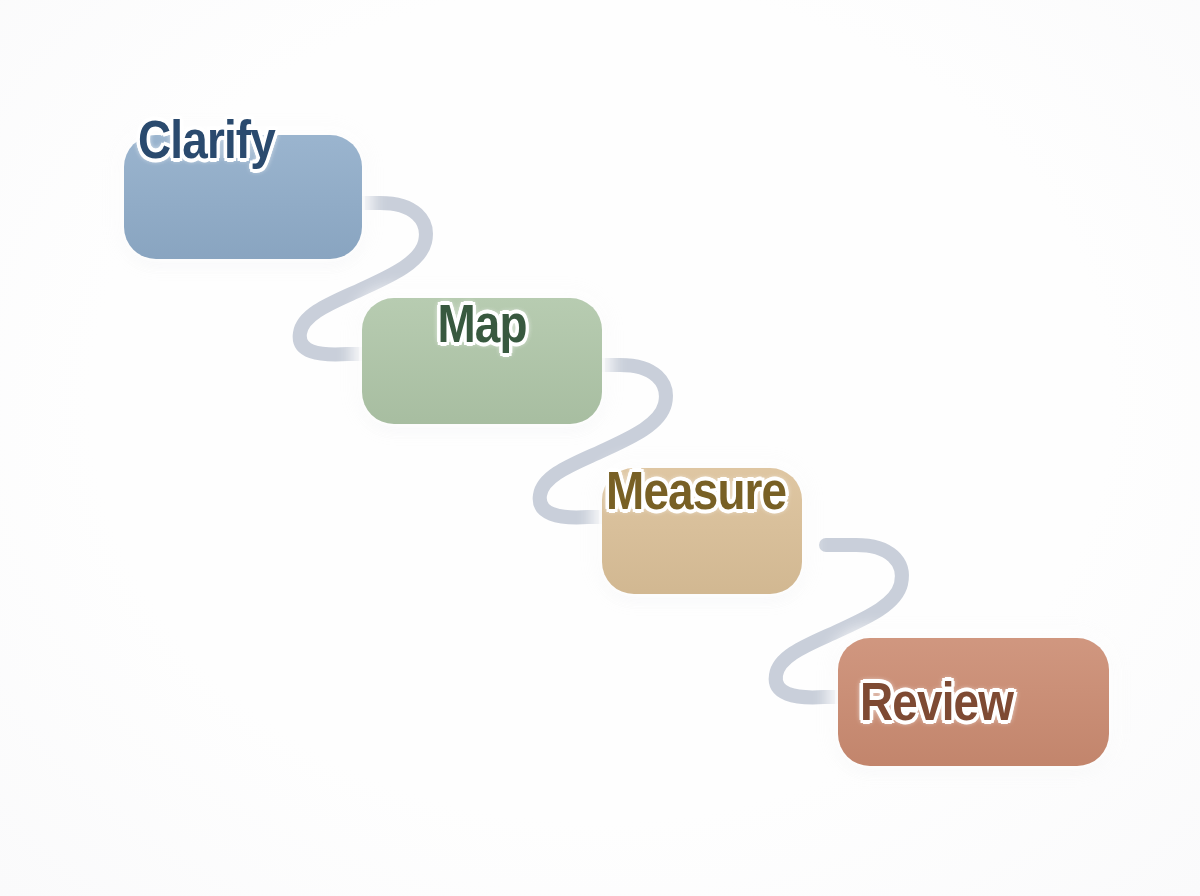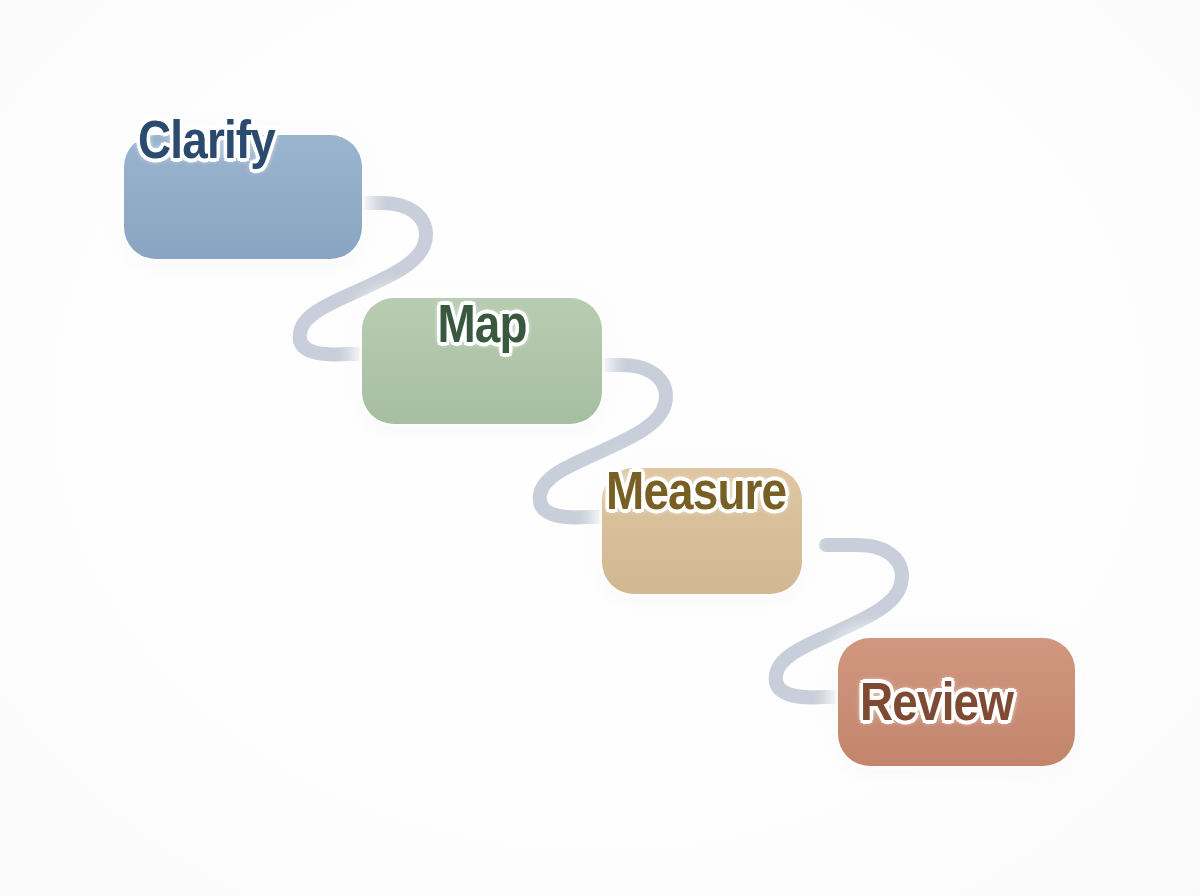--- a/index.html
+++ b/index.html
@@ -35,21 +35,21 @@
     border-radius: 32px;
     background-image: linear-gradient(180deg, rgba(255,255,255,0.10), rgba(0,0,0,0.045));
     box-shadow:
       0 0 0 3px rgba(253,253,253,0.55),
       0 0 16px 10px rgba(253,253,253,0.95),
       0 5px 12px rgba(110,115,130,0.12);
   }
   .step-clarify { left: 124px; top: 135px; width: 238px; height: 124px; background-color: #8FACC9; }
   .step-map     { left: 362px; top: 298px; width: 240px; height: 126px; background-color: #AFC6A8; }
   .step-measure { left: 602px; top: 468px; width: 200px; height: 126px; background-color: #DBC098; }
-  .step-review  { left: 838px; top: 638px; width: 237px; height: 128px; background-color: #CB8B71; }
+  .step-review  { left: 838px; top: 638px; width: 271px; height: 128px; background-color: #CB8B71; }
 
   .step-label {
     position: absolute;
     font-weight: bold;
     font-size: 54px;
     line-height: 1;
     letter-spacing: -1px;
     white-space: nowrap;
     transform: scaleX(0.85);
     transform-origin: left top;

